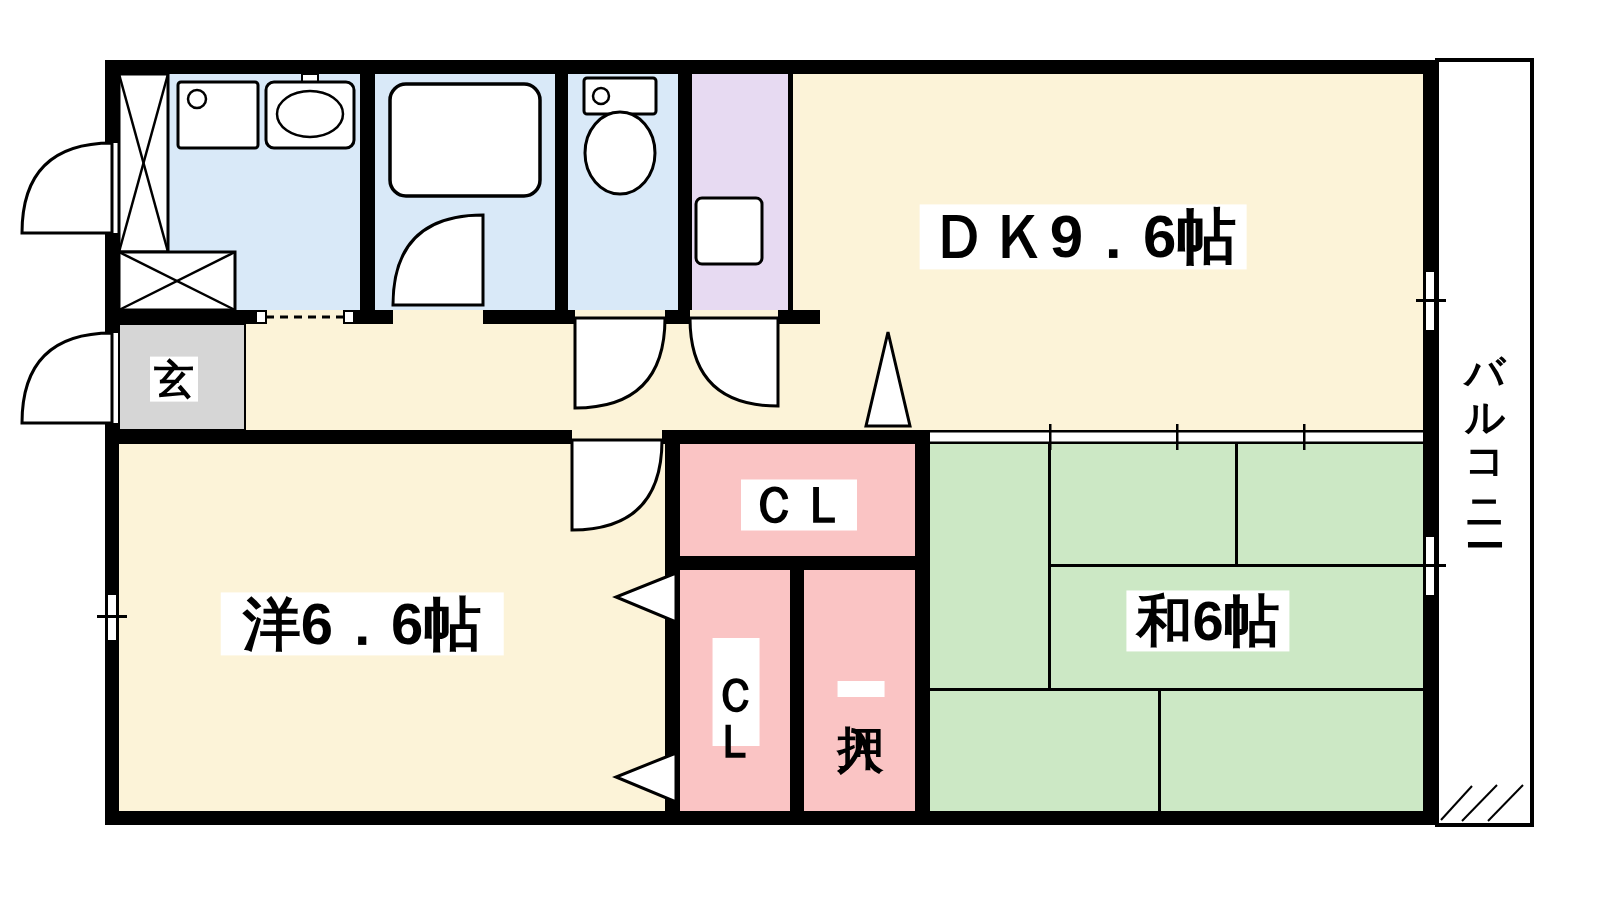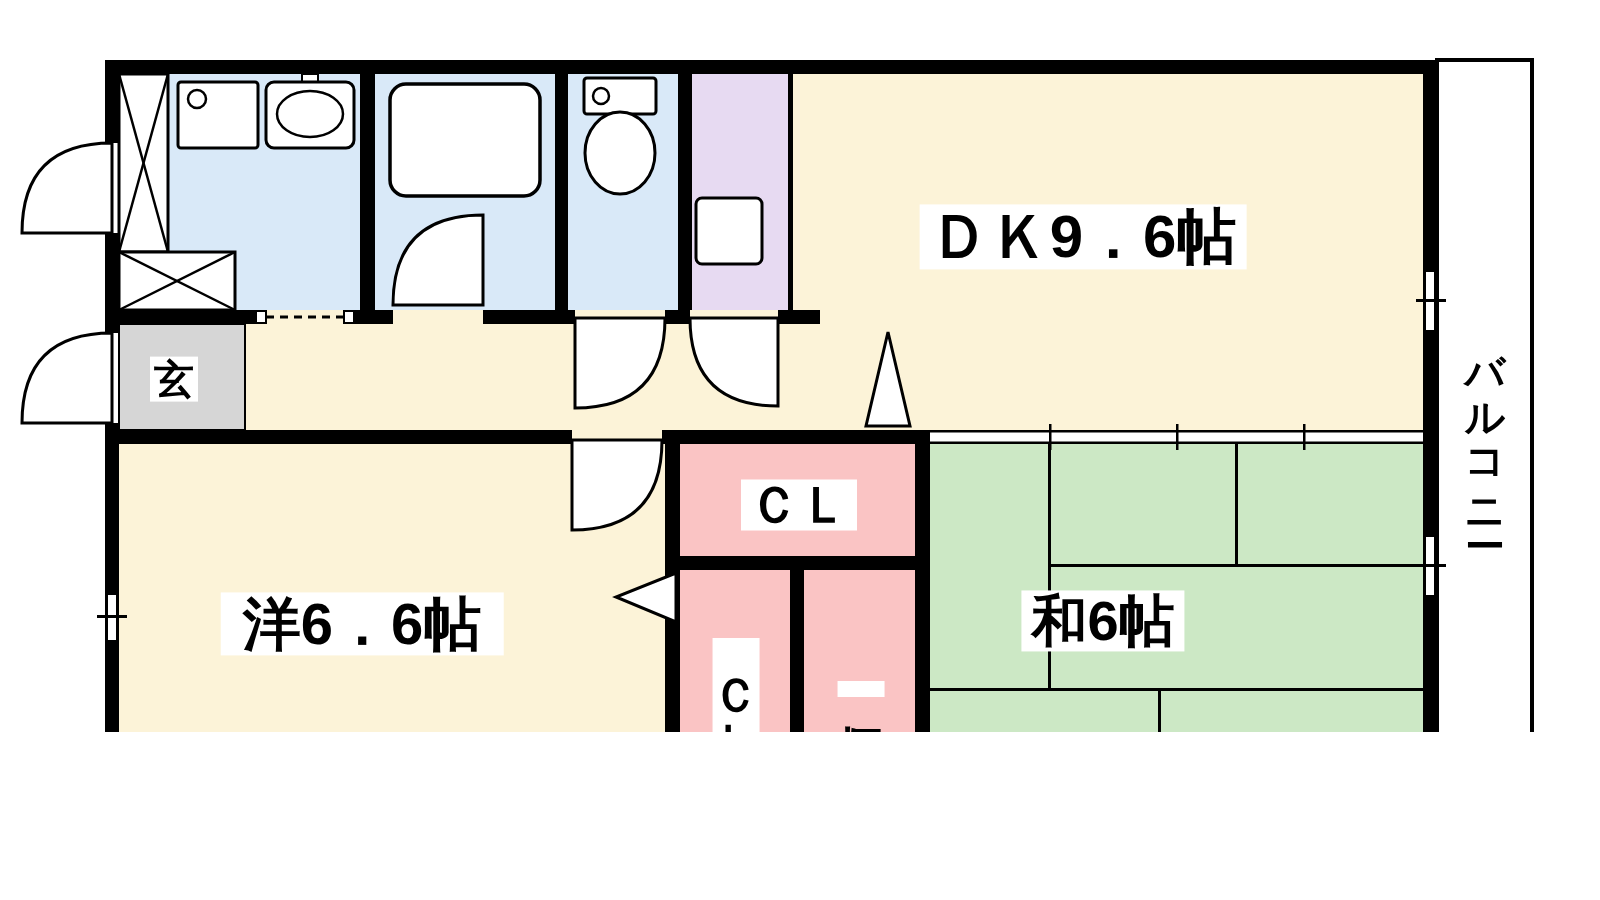--- a/index.html
+++ b/index.html
@@ -1,29 +1,29 @@
 <!DOCTYPE html>
 <html><head>
 <meta charset="utf-8">
 <style>
   html,body{margin:0;padding:0;background:#fff;}
   .stage{
-    position:relative;width:1600px;height:732px;background:#ffffff;
+    position:relative;width:1600px;height:900px;background:#ffffff;
     font-family:"Liberation Sans",sans-serif;overflow:hidden;
   }
   .stage svg{position:absolute;left:0;top:0;}
   .label{
     position:absolute;font-weight:bold;color:#000;background:#ffffff;
     transform:translate(-50%,-50%);white-space:nowrap;line-height:1.02;
     text-align:center;
   }
   .v{writing-mode:vertical-rl;}
   #lbl-dk{left:1083px;top:237px;font-size:60px;padding:2px 10px;}
   #lbl-yo{left:362px;top:624px;font-size:58px;padding:2px 22px;}
-  #lbl-wa{left:1103px;top:621px;font-size:56px;padding:2px 10px;text-align:right;}
+  #lbl-wa{left:1208px;top:621px;font-size:56px;padding:2px 10px;text-align:right;}
   #lbl-cl-top{left:799px;top:505px;font-size:50px;padding:0 8px;}
   #lbl-cl-side{left:736px;top:692px;font-size:46px;padding:8px 0;}
   #lbl-oshiire{left:861px;top:689px;font-size:46px;padding:8px 0;}
   #lbl-genkan{left:174px;top:379px;font-size:40px;padding:2px 4px;}
   #lbl-balcony{left:1485px;top:428px;font-size:40px;padding:6px 0;letter-spacing:4px;}
 </style>
 </head>
 <body>
 
 <div class="stage">

